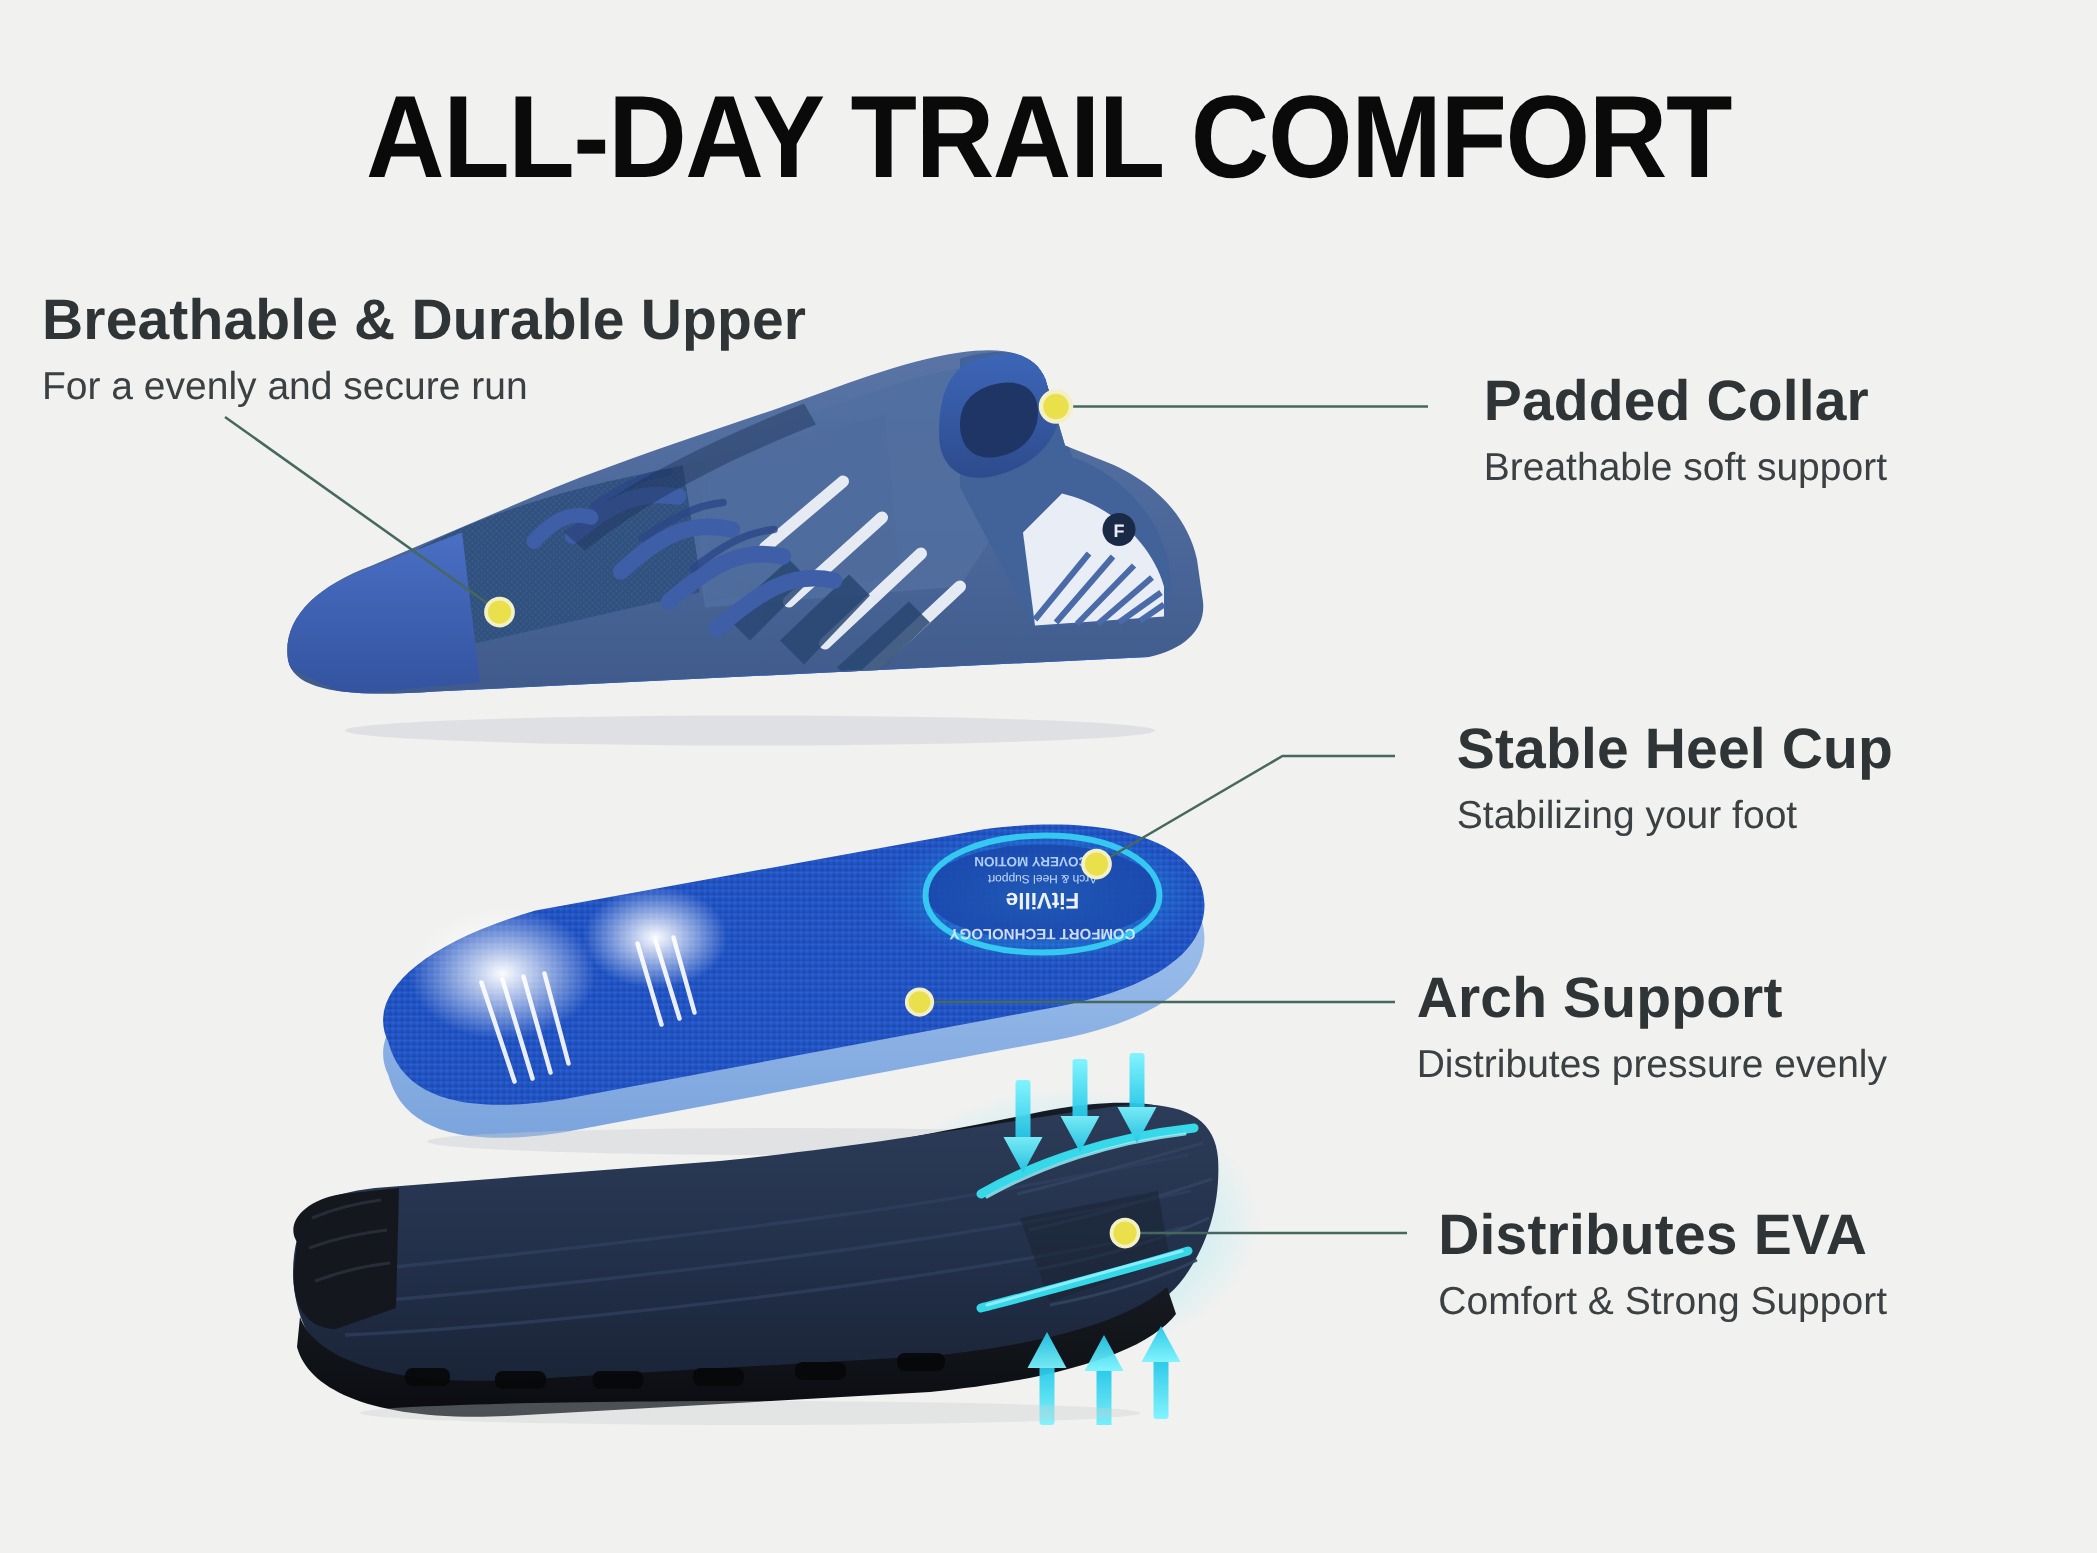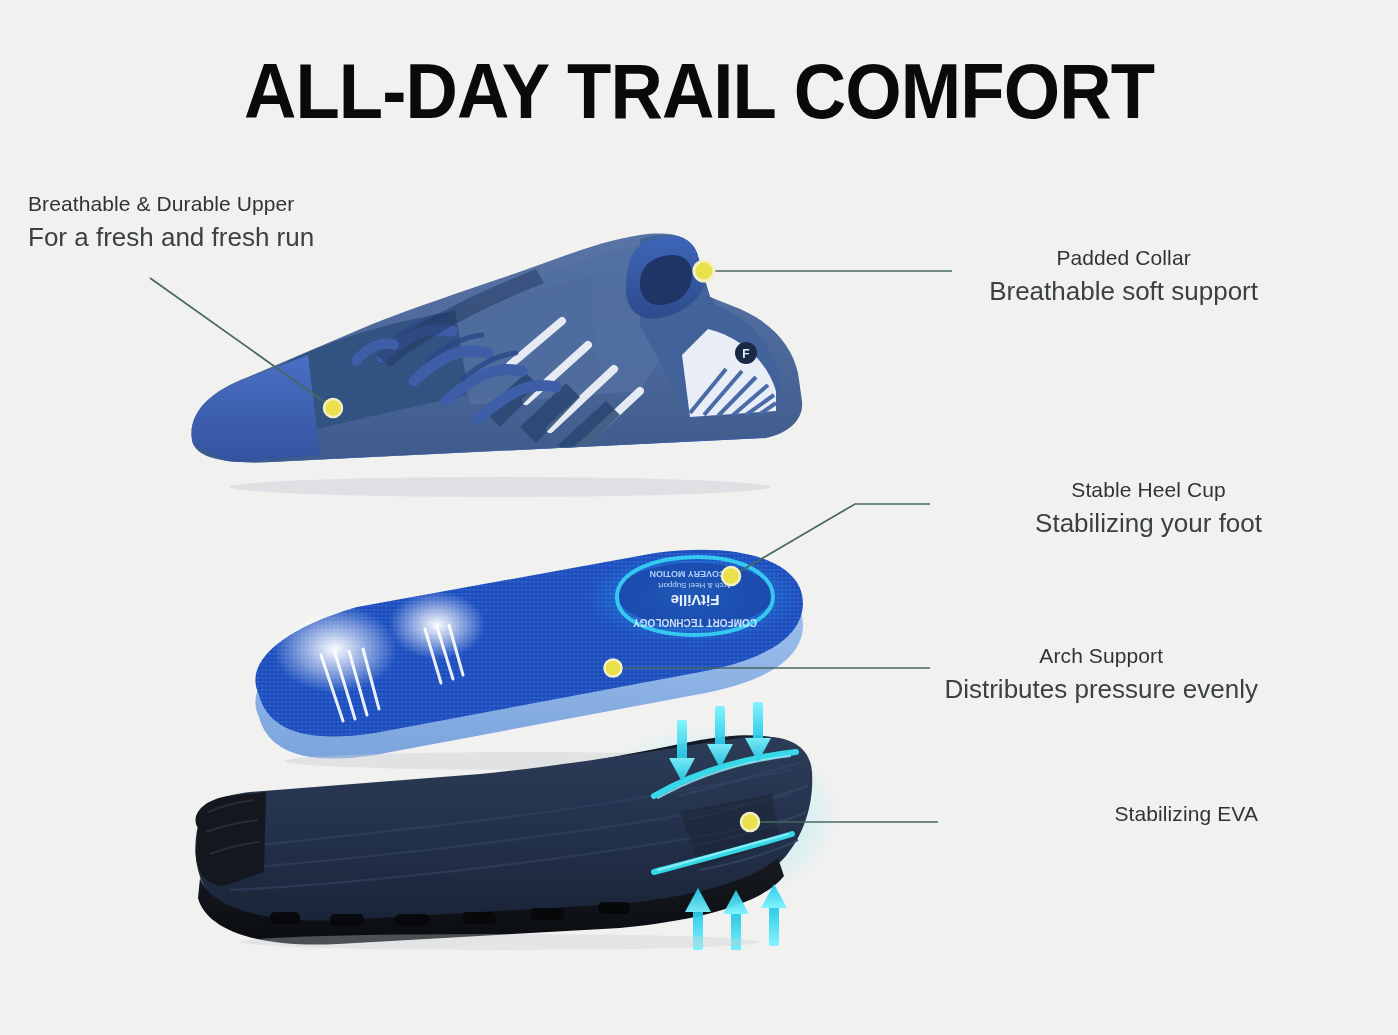--- a/index.html
+++ b/index.html
@@ -23,35 +23,35 @@
     color:#0a0a0a;
     transform:scaleX(.93);
     transform-origin:center top;
     line-height:1;
     white-space:nowrap;
   }
 
   
   .callout{position:absolute;}
   .callout .head{
-    font-weight:normal;
-    font-size:21px;
+    font-weight:bold;
+    font-size:38px;
     color:#2f3436;
     line-height:1.18;
     letter-spacing:.1px;
     white-space:nowrap;
   }
   .callout .sub{
     font-size:26px;
     color:#3b4042;
     line-height:1.3;
     margin-top:4px;
     white-space:nowrap;
   }
-  .callout.right{text-align:center;}
+  .callout.right{text-align:left;}
   .callout.left{text-align:left;}
 
   #c-upper{left:28px; top:192px;}
   #c-collar{right:140px; top:246px;}
   #c-heel{right:136px; top:478px;}
   #c-arch{right:140px; top:644px;}
   #c-eva{right:140px; top:802px;}
 
   
   #links{position:absolute;inset:0;width:1398px;height:1035px;pointer-events:none;}
@@ -363,35 +363,36 @@
       <circle cx="333" cy="408" r="9" fill="#e9e04c" stroke="#f4f0c6" stroke-width="2.5"></circle>
       <circle cx="704" cy="271" r="10" fill="#e9e04c" stroke="#f4f0c6" stroke-width="3"></circle>
       <circle cx="731" cy="576" r="9" fill="#e9e04c" stroke="#f4f0c6" stroke-width="2.5"></circle>
       <circle cx="613" cy="668" r="8.5" fill="#e9e04c" stroke="#f4f0c6" stroke-width="2.5"></circle>
       <circle cx="750" cy="822" r="9" fill="#e9e04c" stroke="#f4f0c6" stroke-width="2.5"></circle>
     </g>
   </svg>
 
   <div class="callout left" id="c-upper">
     <div class="head">Breathable &amp; Durable Upper</div>
-    <div class="sub">For a fresh and fresh run</div>
+    <div class="sub">For a evenly and secure run</div>
   </div>
 
   <div class="callout right" id="c-collar">
     <div class="head">Padded Collar</div>
     <div class="sub">Breathable soft support</div>
   </div>
 
   <div class="callout right" id="c-arch">
     <div class="head">Arch Support</div>
     <div class="sub">Distributes pressure evenly</div>
   </div>
 
   <div class="callout right" id="c-heel">
     <div class="head">Stable Heel Cup</div>
     <div class="sub">Stabilizing your foot</div>
   </div>
 
   <div class="callout right" id="c-eva">
-    <div class="head">Stabilizing EVA</div>
+    <div class="head">Distributes EVA</div>
+    <div class="sub">Comfort &amp; Strong Support</div>
   </div>
 
 </div>
 
 </body></html>

